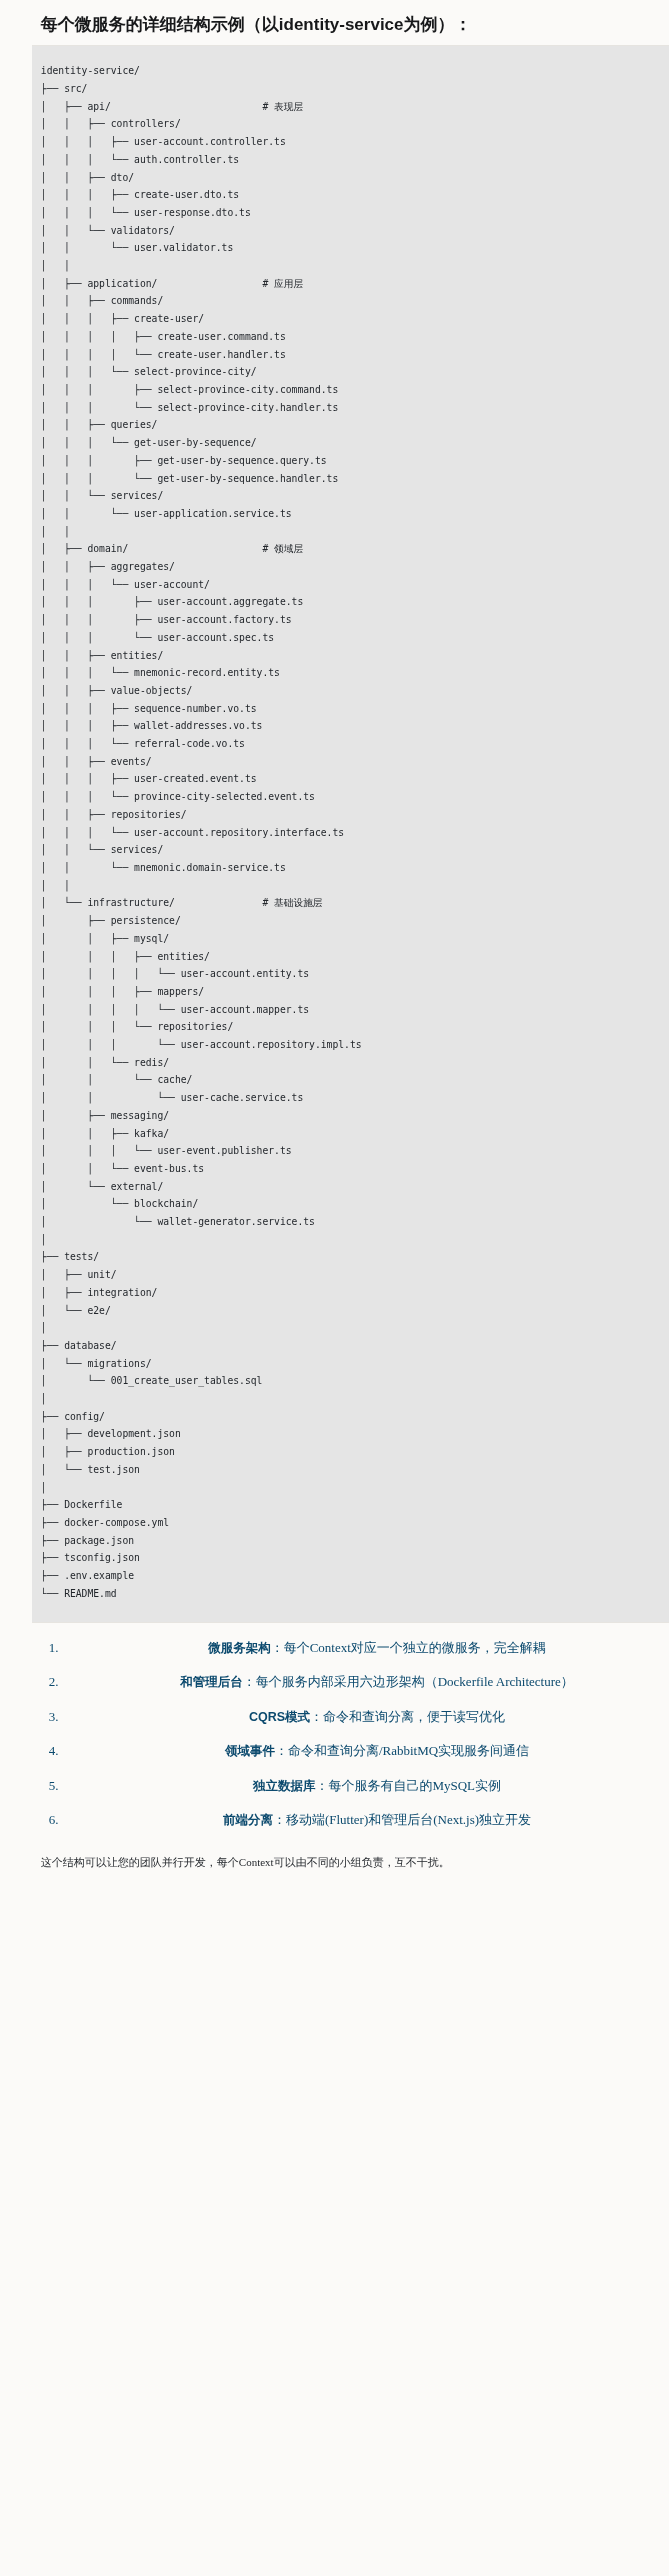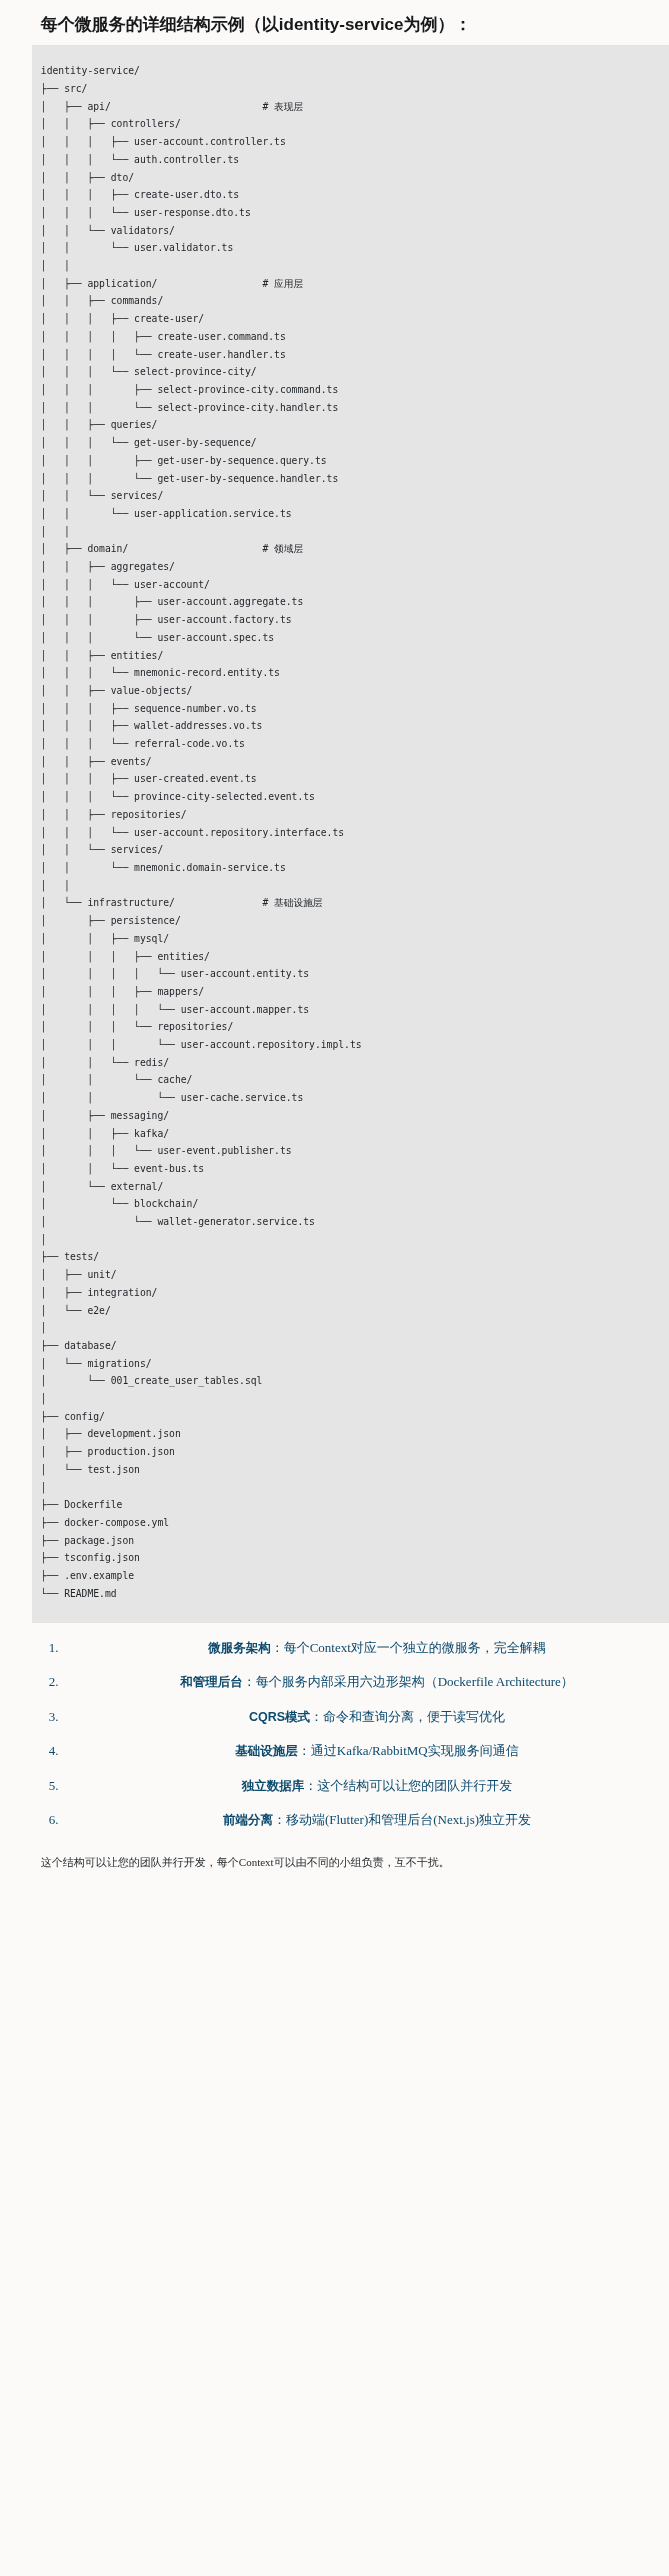--- a/index.html
+++ b/index.html
@@ -192,22 +192,22 @@
 ├── tsconfig.json
 ├── .env.example
 └── README.md</pre>
   </div>
 
   <div class="keypoints">
     <ol class="kp-list" id="kp-list">
         <li><span class="kp-term">微服务架构</span><span class="kp-sep">：</span><span class="kp-desc">每个Context对应一个独立的微服务，完全解耦</span></li>
         <li><span class="kp-term">和管理后台</span><span class="kp-sep">：</span><span class="kp-desc">每个服务内部采用六边形架构（Dockerfile Architecture）</span></li>
         <li><span class="kp-term">CQRS模式</span><span class="kp-sep">：</span><span class="kp-desc">命令和查询分离，便于读写优化</span></li>
-        <li><span class="kp-term">基础设施层</span><span class="kp-sep">：</span><span class="kp-desc">通过Kafka/RabbitMQ实现服务间通信</span></li>
-        <li><span class="kp-term">独立数据库</span><span class="kp-sep">：</span><span class="kp-desc">这个结构可以让您的团队并行开发</span></li>
+        <li><span class="kp-term">领域事件</span><span class="kp-sep">：</span><span class="kp-desc">命令和查询分离/RabbitMQ实现服务间通信</span></li>
+        <li><span class="kp-term">独立数据库</span><span class="kp-sep">：</span><span class="kp-desc">每个服务有自己的MySQL实例</span></li>
         <li><span class="kp-term">前端分离</span><span class="kp-sep">：</span><span class="kp-desc">移动端(Flutter)和管理后台(Next.js)独立开发</span></li>
       </ol>
   </div>
 
   <p class="closing">这个结构可以让您的团队并行开发，每个Context可以由不同的小组负责，互不干扰。</p>
 
 </div>
 
 
 </body></html>

